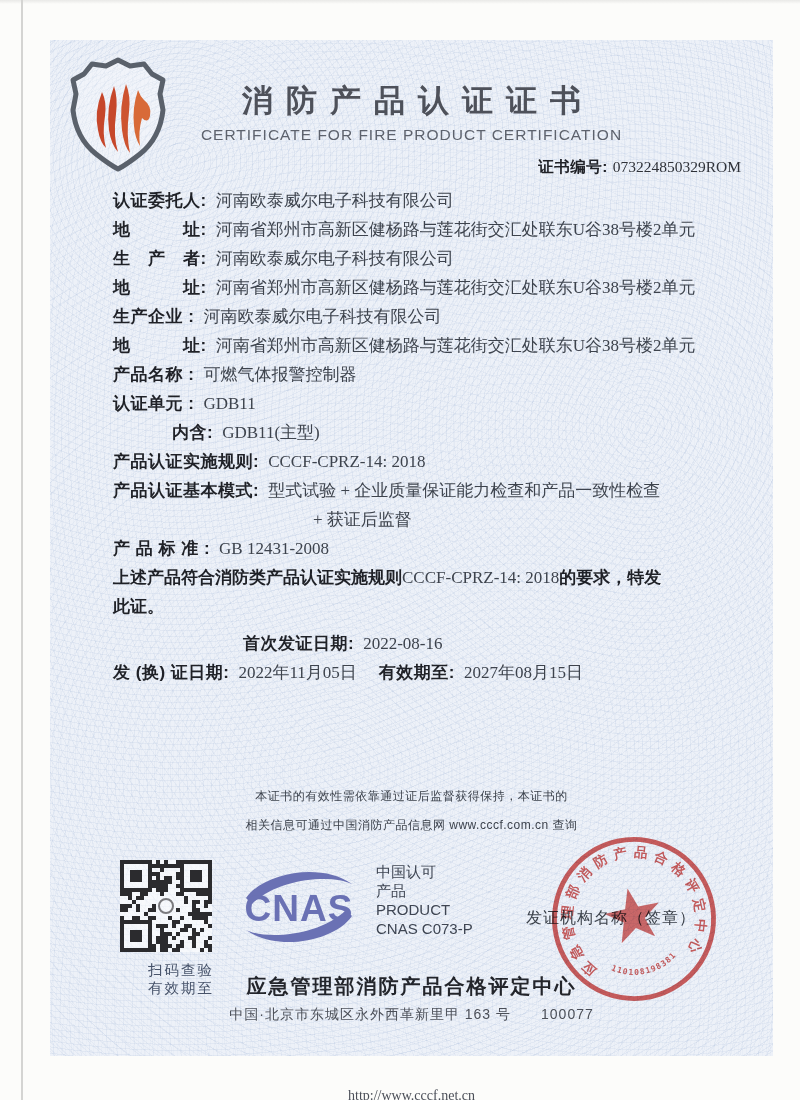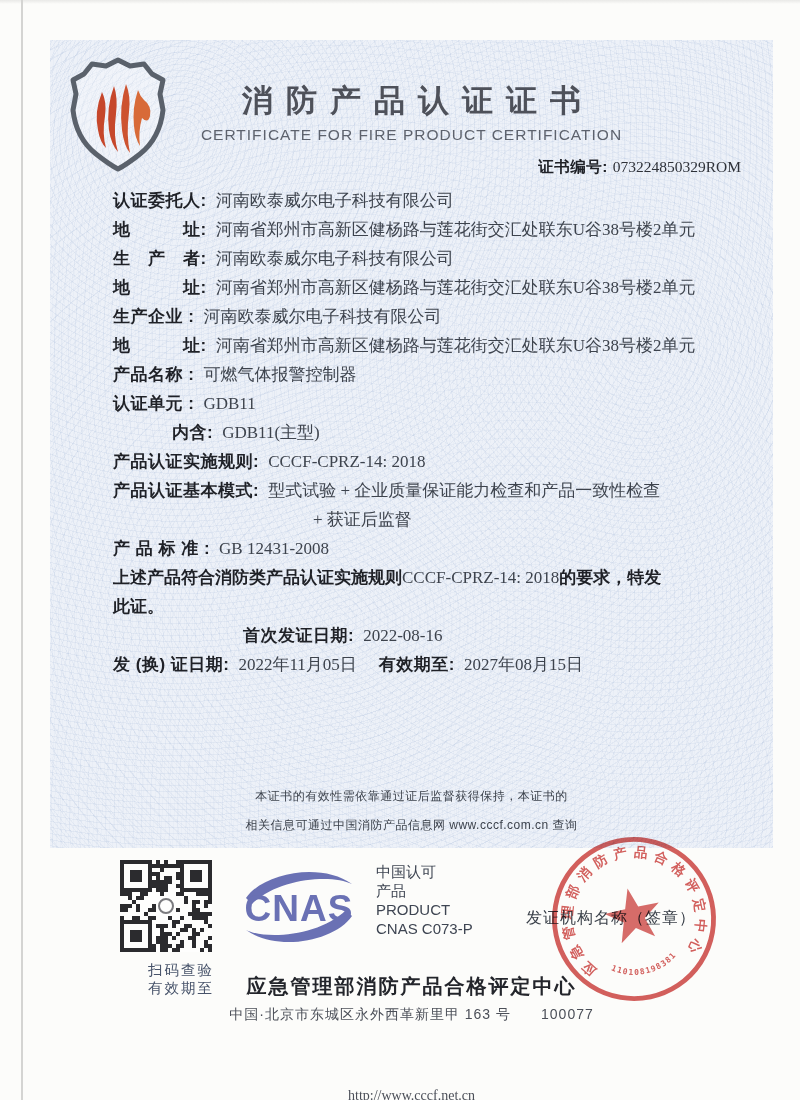--- a/index.html
+++ b/index.html
@@ -13,21 +13,21 @@
   .scan-edge-left {
     position:absolute; left:21px; top:0; width:2px; height:100%;
     background:#d4d4d2;
   }
   .scan-shade-top {
     position:absolute; left:0; top:0; width:100%; height:4px;
     background:linear-gradient(#e9e9e7, transparent);
   }
   
   .cert {
-    position:absolute; left:50px; top:40px; width:723px; height:808px;
+    position:absolute; left:50px; top:40px; width:723px; height:1016px;
     background-color:#edf1f8;
     background-image:
       repeating-radial-gradient(circle at 18% 12%, rgba(140,165,205,.12) 0 1px, transparent 1px 6px),
       repeating-radial-gradient(circle at 82% 38%, rgba(140,165,205,.10) 0 1px, transparent 1px 7px),
       repeating-radial-gradient(circle at 40% 72%, rgba(140,165,205,.09) 0 1px, transparent 1px 8px),
       repeating-radial-gradient(circle at 65% 95%, rgba(140,165,205,.08) 0 1px, transparent 1px 9px),
       repeating-linear-gradient(93deg, rgba(150,175,212,.06) 0 1px, transparent 1px 4px);
   }
   
   .logo { position:absolute; left:14px; top:14px; }
@@ -51,21 +51,21 @@
   .body-block { position:absolute; left:63px; top:146px; width:640px; }
   .row { height:29px; line-height:29px; font-size:17px; white-space:nowrap; }
   .lbl { font-weight:700; color:#1f2127; letter-spacing:.5px; }
   .val {
     font-family:"Liberation Serif","DejaVu Serif",serif;
     color:#3d434d; padding-left:9px; font-weight:400;
   }
   .val.noPad { padding-left:0;margin-top:48px; }
   .row.indent { padding-left:59px; }
   .row.cont { padding-left:200px; }
-  .row.first-issue { padding-left:130px; }
+  .row.first-issue { padding-left:130px;margin-top:8px; }
   .stmt .lbl { letter-spacing:0; }
   .stmt .code {
     font-family:"Liberation Serif","DejaVu Serif",serif;
     color:#3d434d; font-weight:400;
   }
   .sp { display:inline-block; width:22px; }
   
   .notice {
     position:absolute; top:742px; left:0; width:100%;
     text-align:center; font-size:12px; line-height:29px;

